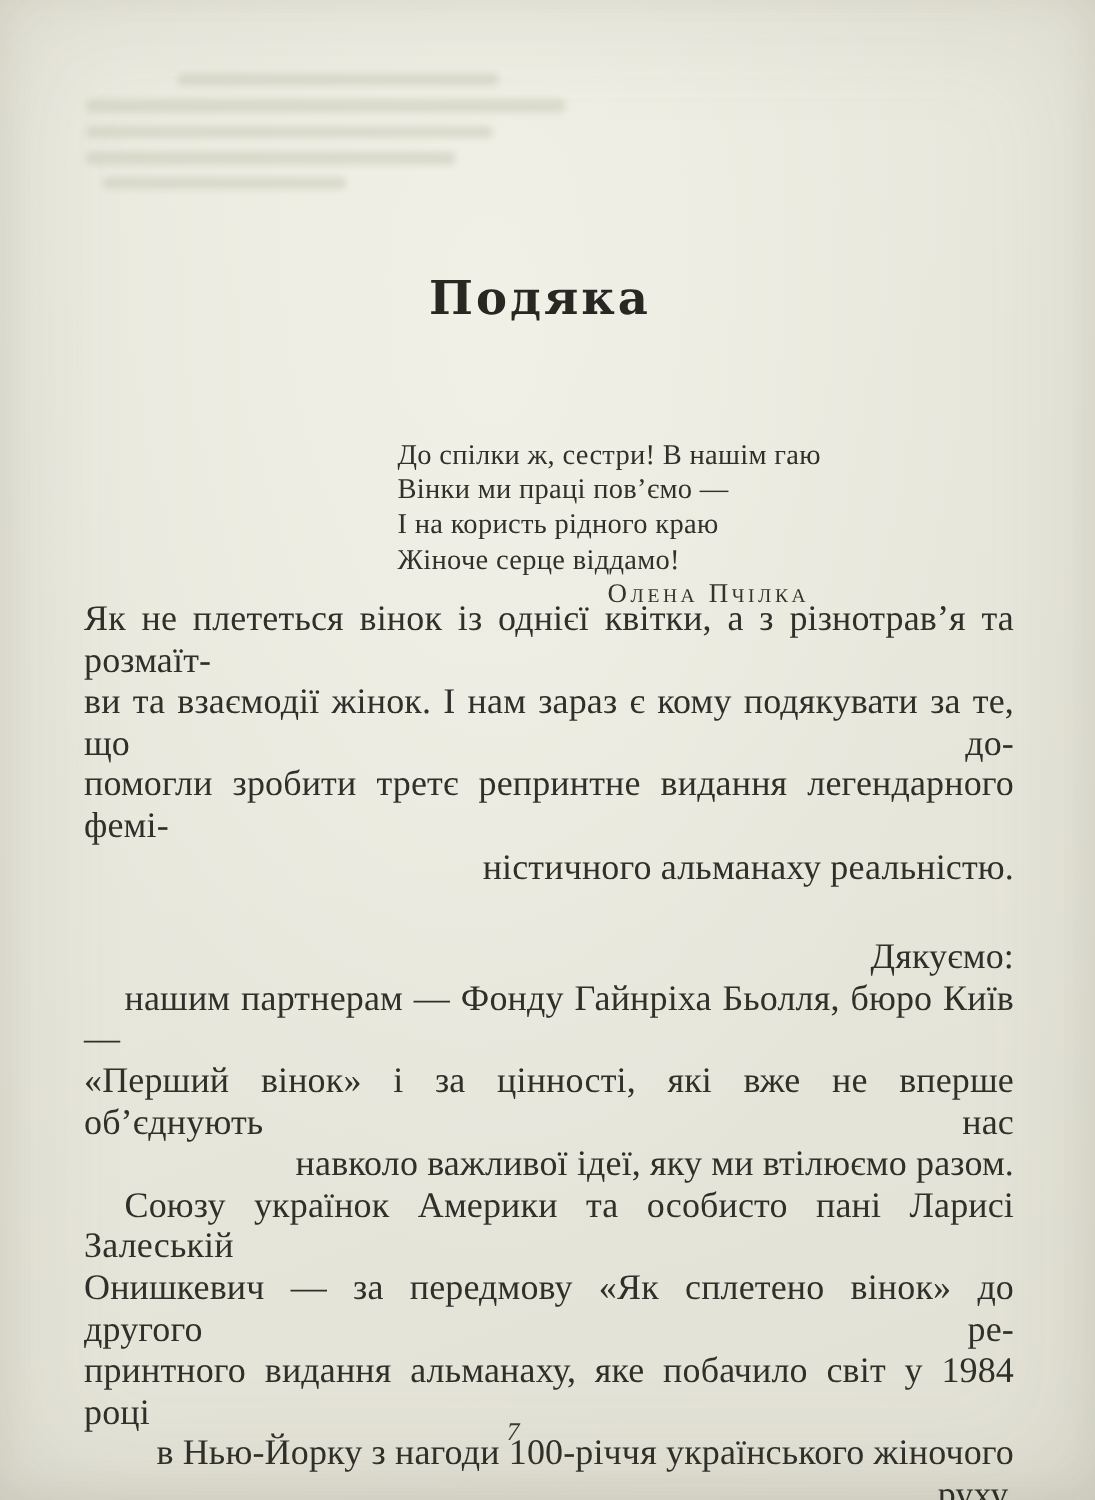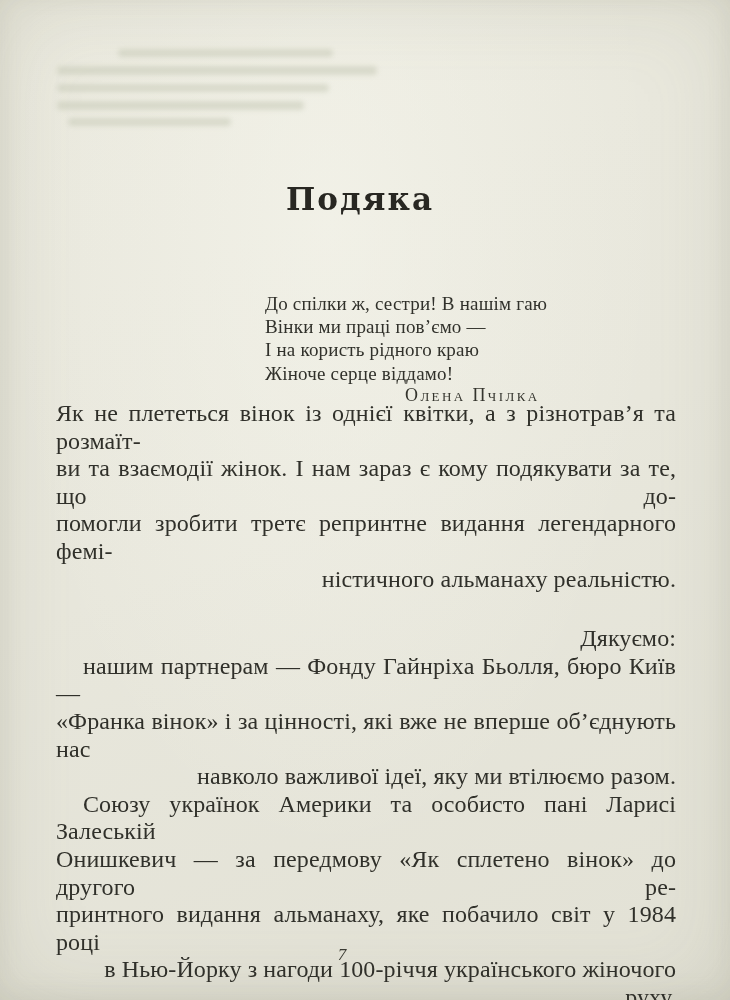--- a/index.html
+++ b/index.html
@@ -92,21 +92,21 @@
         <div class="tline just">Як не плететься вінок із однієї квітки, а з різнотрав’я та розмаїт-</div>
         <div class="tline just">ви та взаємодії жінок. І нам зараз є кому подякувати за те, що до-</div>
         <div class="tline just">помогли зробити третє репринтне видання легендарного фемі-</div>
         <div class="tline">ністичного альманаху реальністю.</div>
       </div>
       <div class="para gap">
         <div class="tline ind">Дякуємо:</div>
       </div>
       <div class="para">
         <div class="tline just ind">нашим партнерам — Фонду Гайнріха Бьолля, бюро Київ —</div>
-        <div class="tline just">«Франка вінок» і за цінності, які вже не вперше об’єднують нас</div>
+        <div class="tline just">«Перший вінок» і за цінності, які вже не вперше об’єднують нас</div>
         <div class="tline">навколо важливої ідеї, яку ми втілюємо разом.</div>
       </div>
       <div class="para">
         <div class="tline just ind">Союзу українок Америки та особисто пані Ларисі Залеській</div>
         <div class="tline just">Онишкевич — за передмову «Як сплетено вінок» до другого ре-</div>
         <div class="tline just">принтного видання альманаху, яке побачило світ у 1984 році</div>
         <div class="tline">в Нью-Йорку з нагоди 100-річчя українського жіночого руху.</div>
       </div>
       <div class="para">
         <div class="tline">формаційну передмову.</div>

